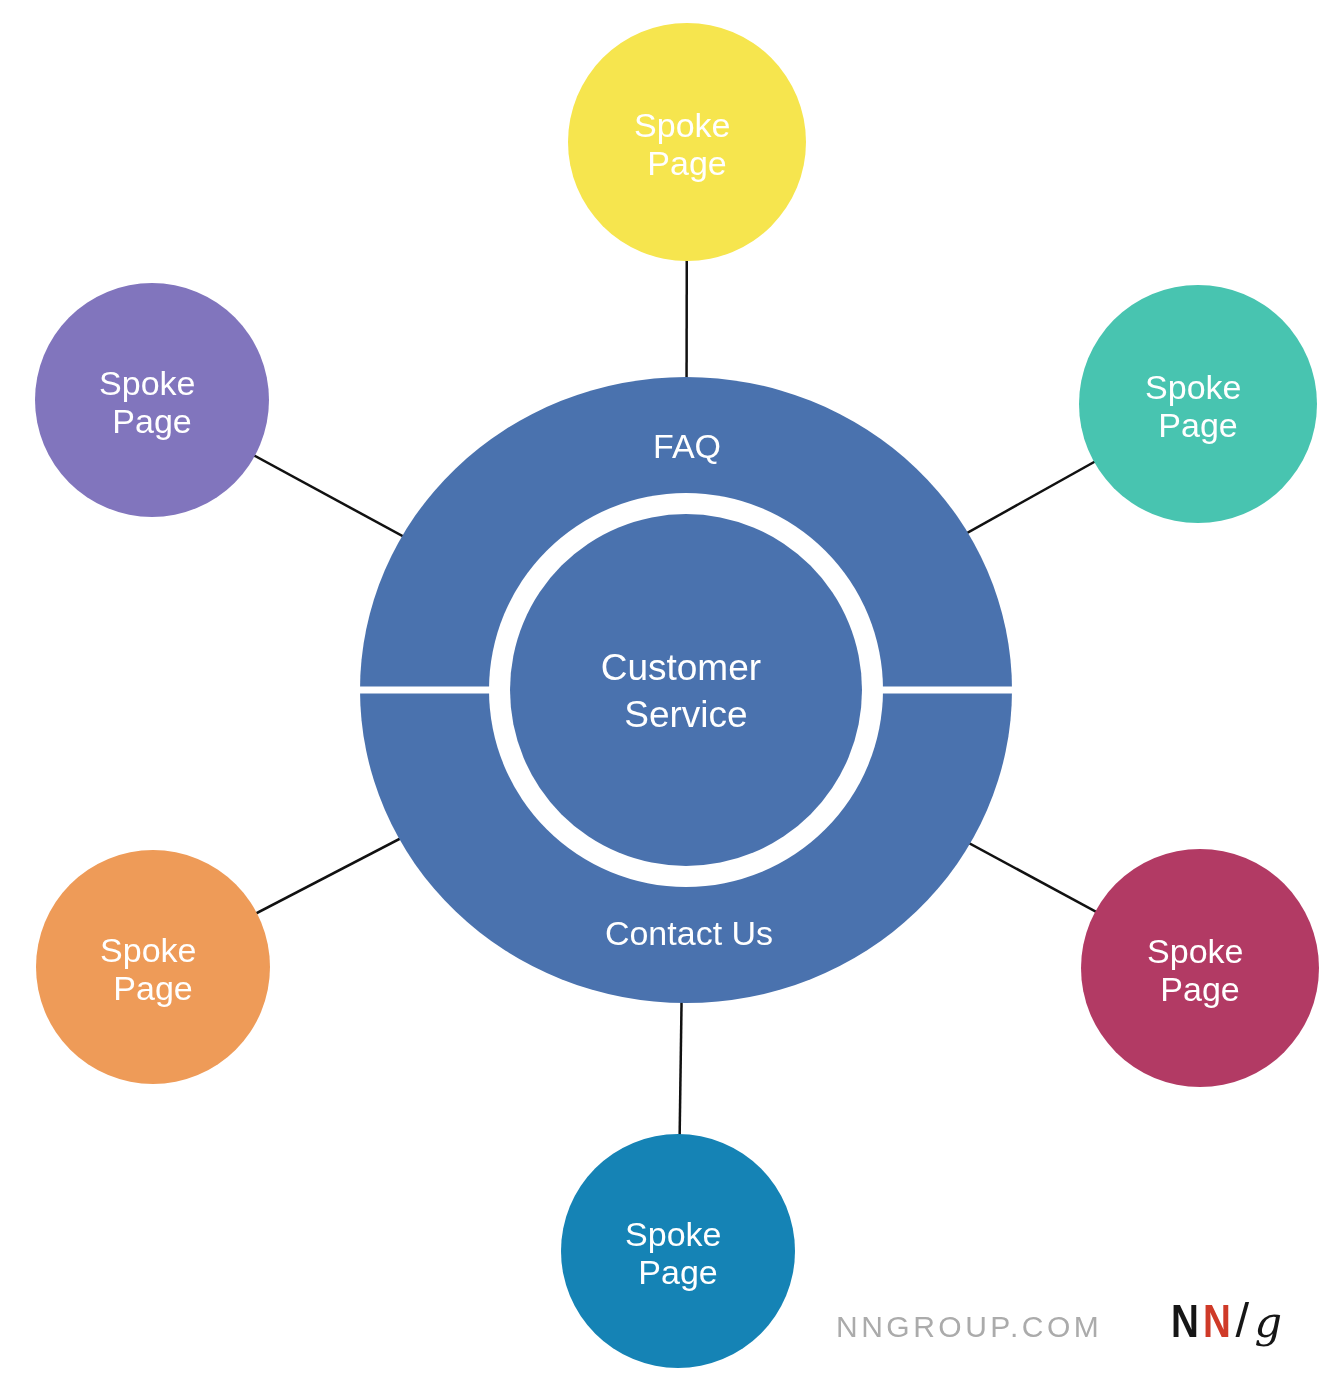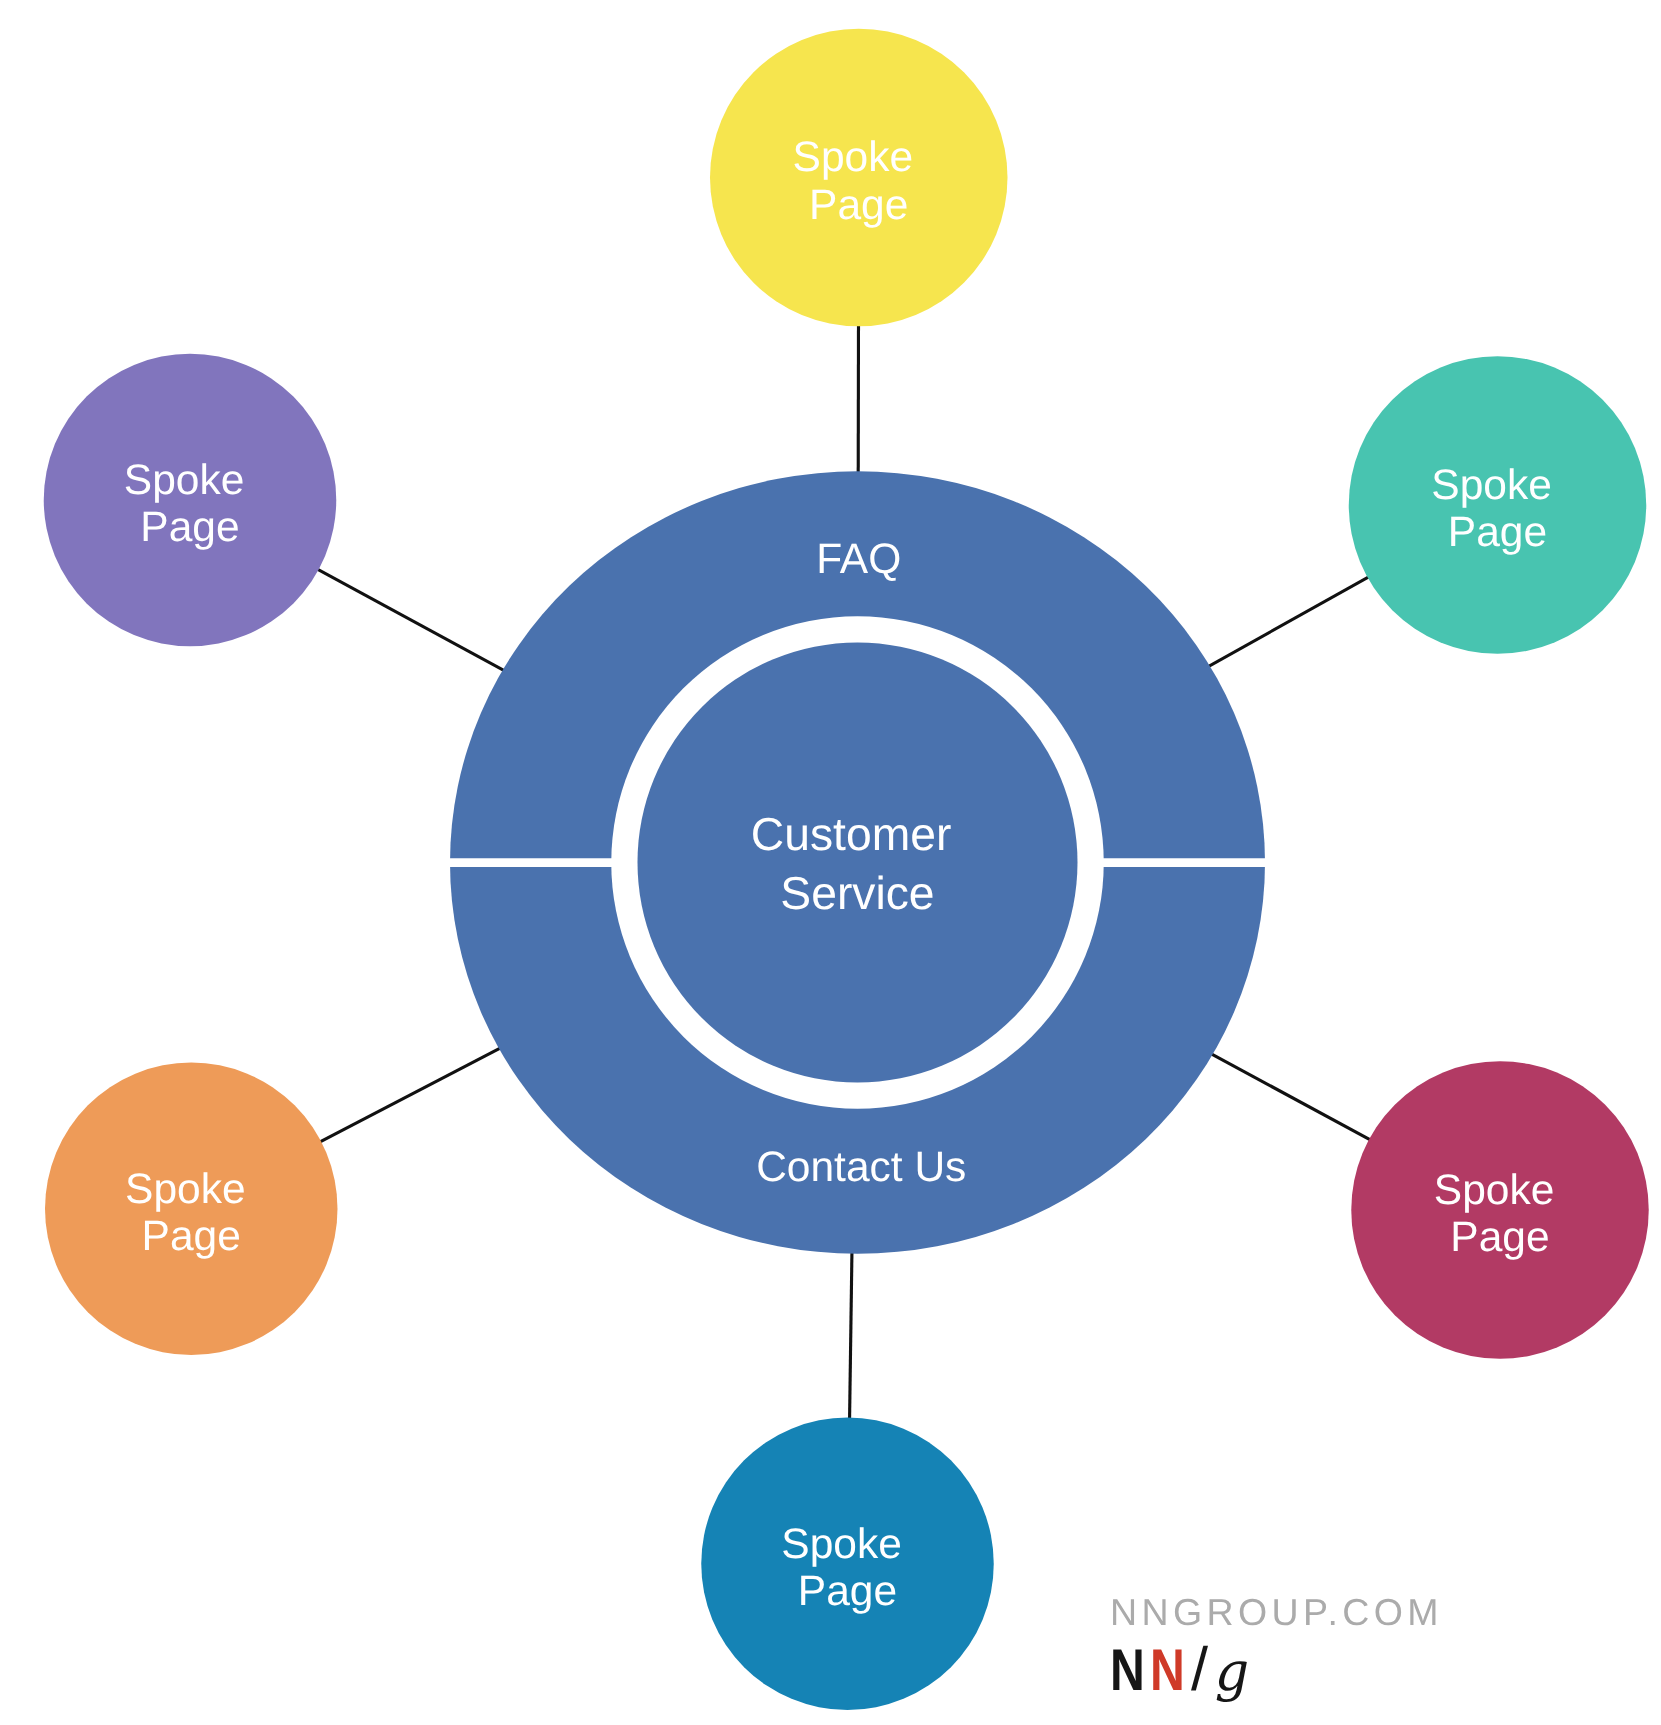--- a/index.html
+++ b/index.html
@@ -36,29 +36,28 @@
   }
   .connector {
     stroke-width: 2.5px;
     fill: none;
   }
   .divider {
     stroke-width: 7px;
   }
   .footer {
     position: absolute;
-    left: 880px;
+    left: 836px;
     top: 1292px;
     width: 446px;
     height: 72px;
     display: flex;
     align-items: baseline;
-    justify-content: flex-end;
+    justify-content: space-between;
     white-space: nowrap;
-    flex-direction: column;
   }
   .site-text {
     font-size: 30px;
     letter-spacing: 3.5px;
   }
   .logo {
     margin-left: 8px;
     letter-spacing: 0;
   }
   .logo-n {

